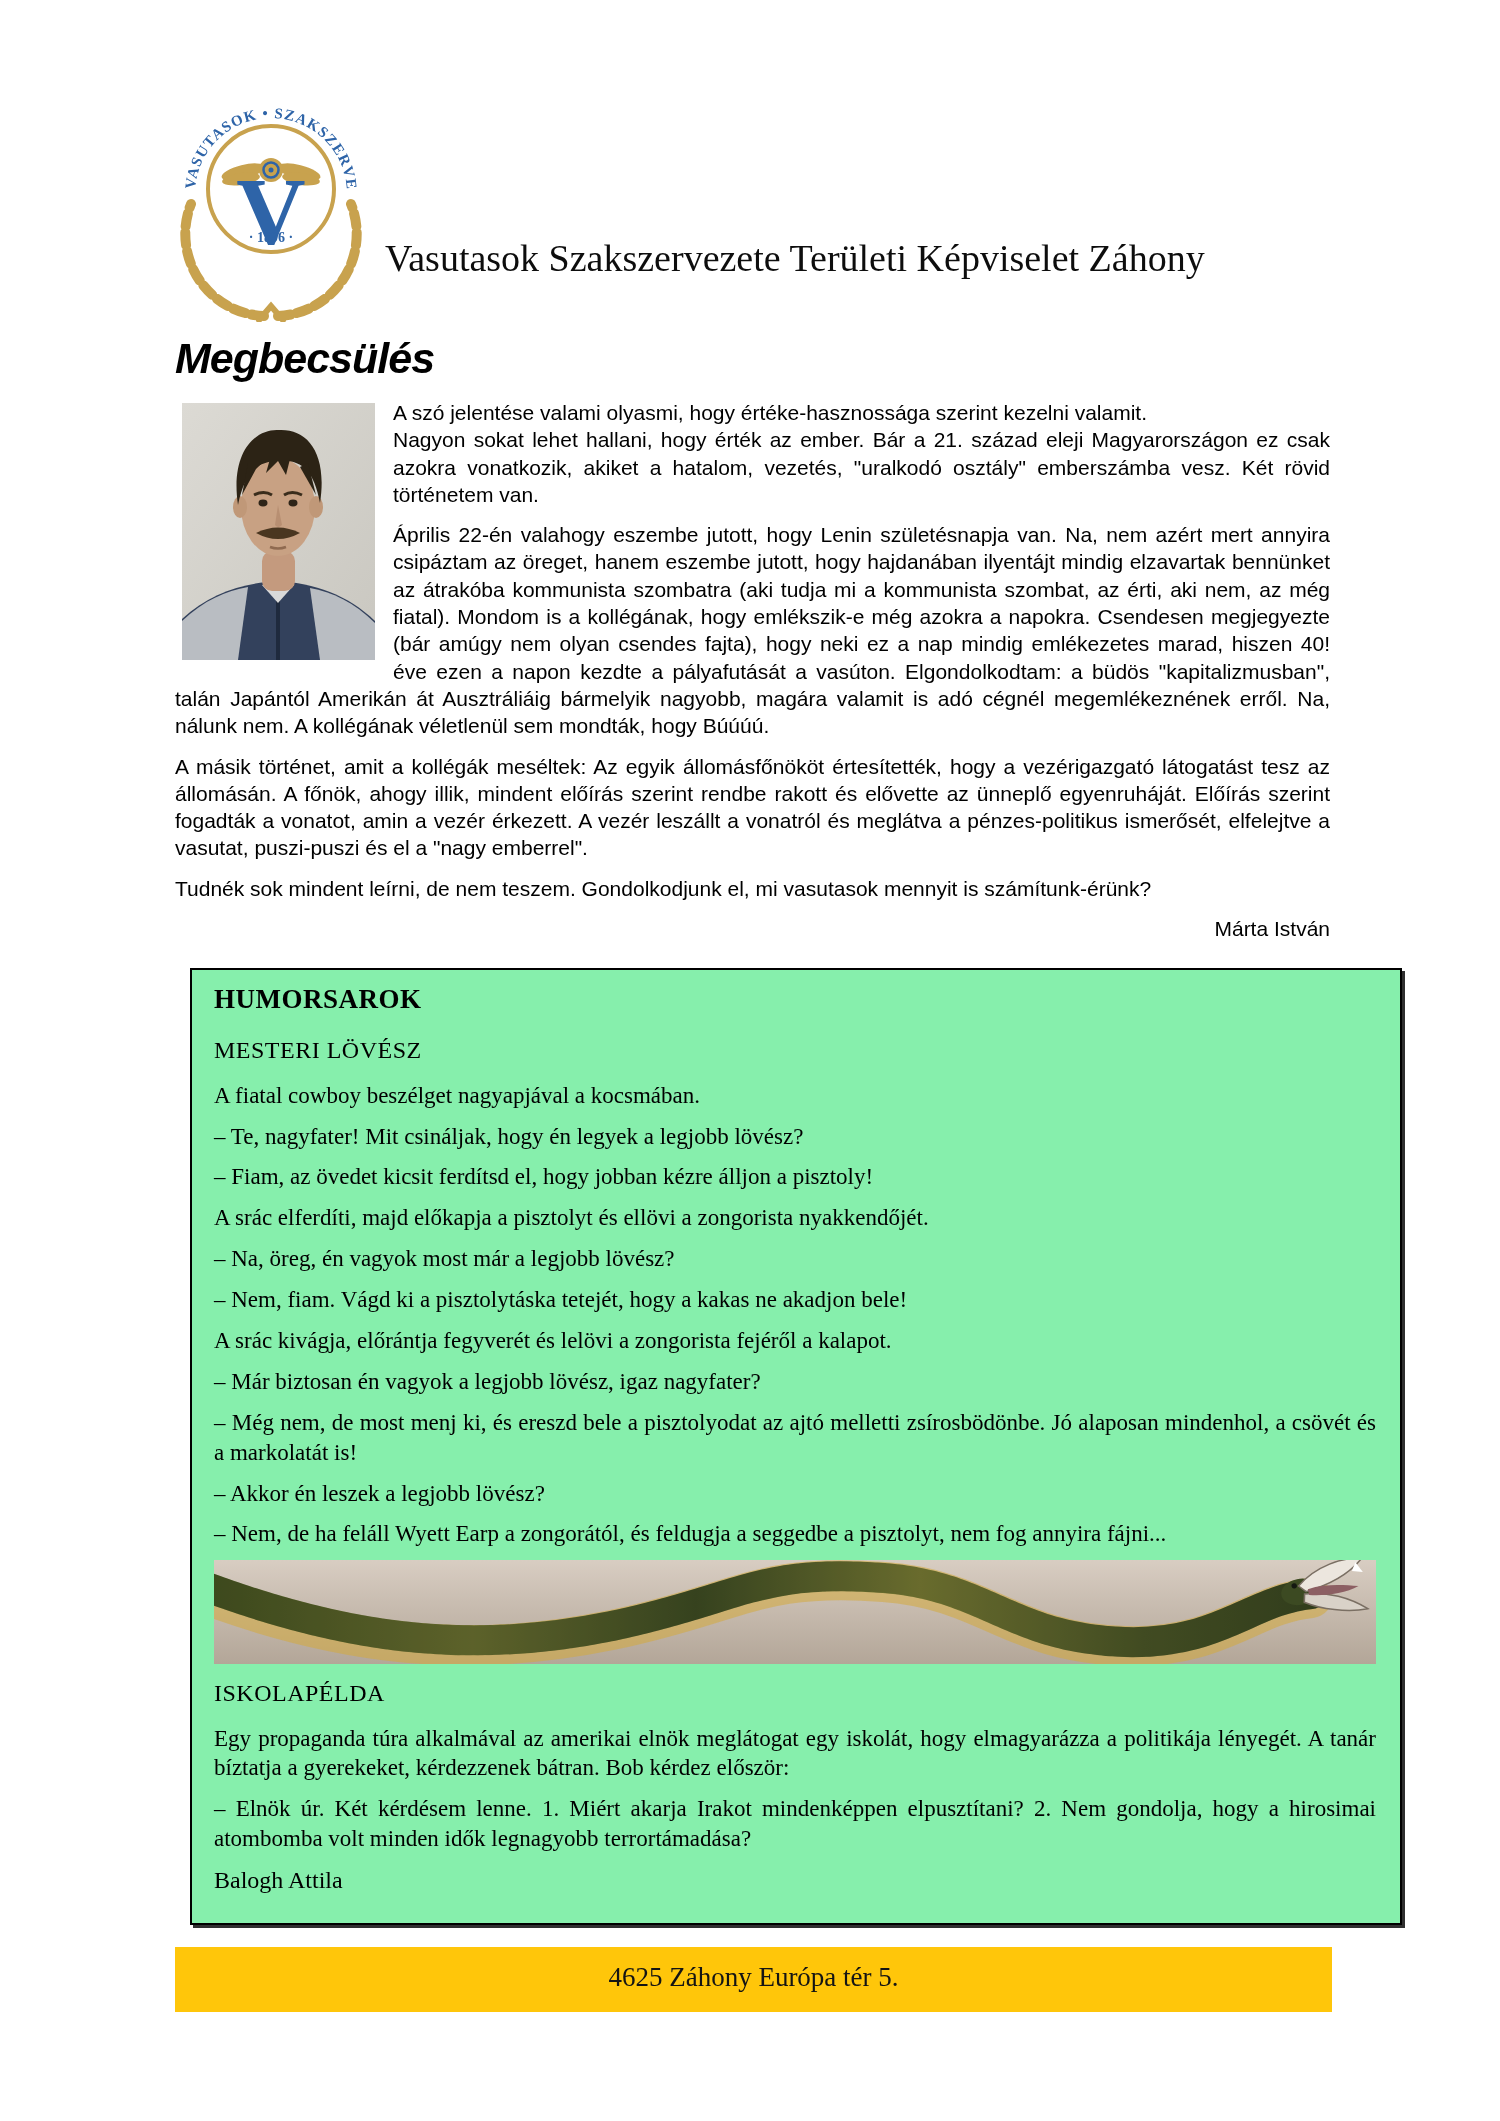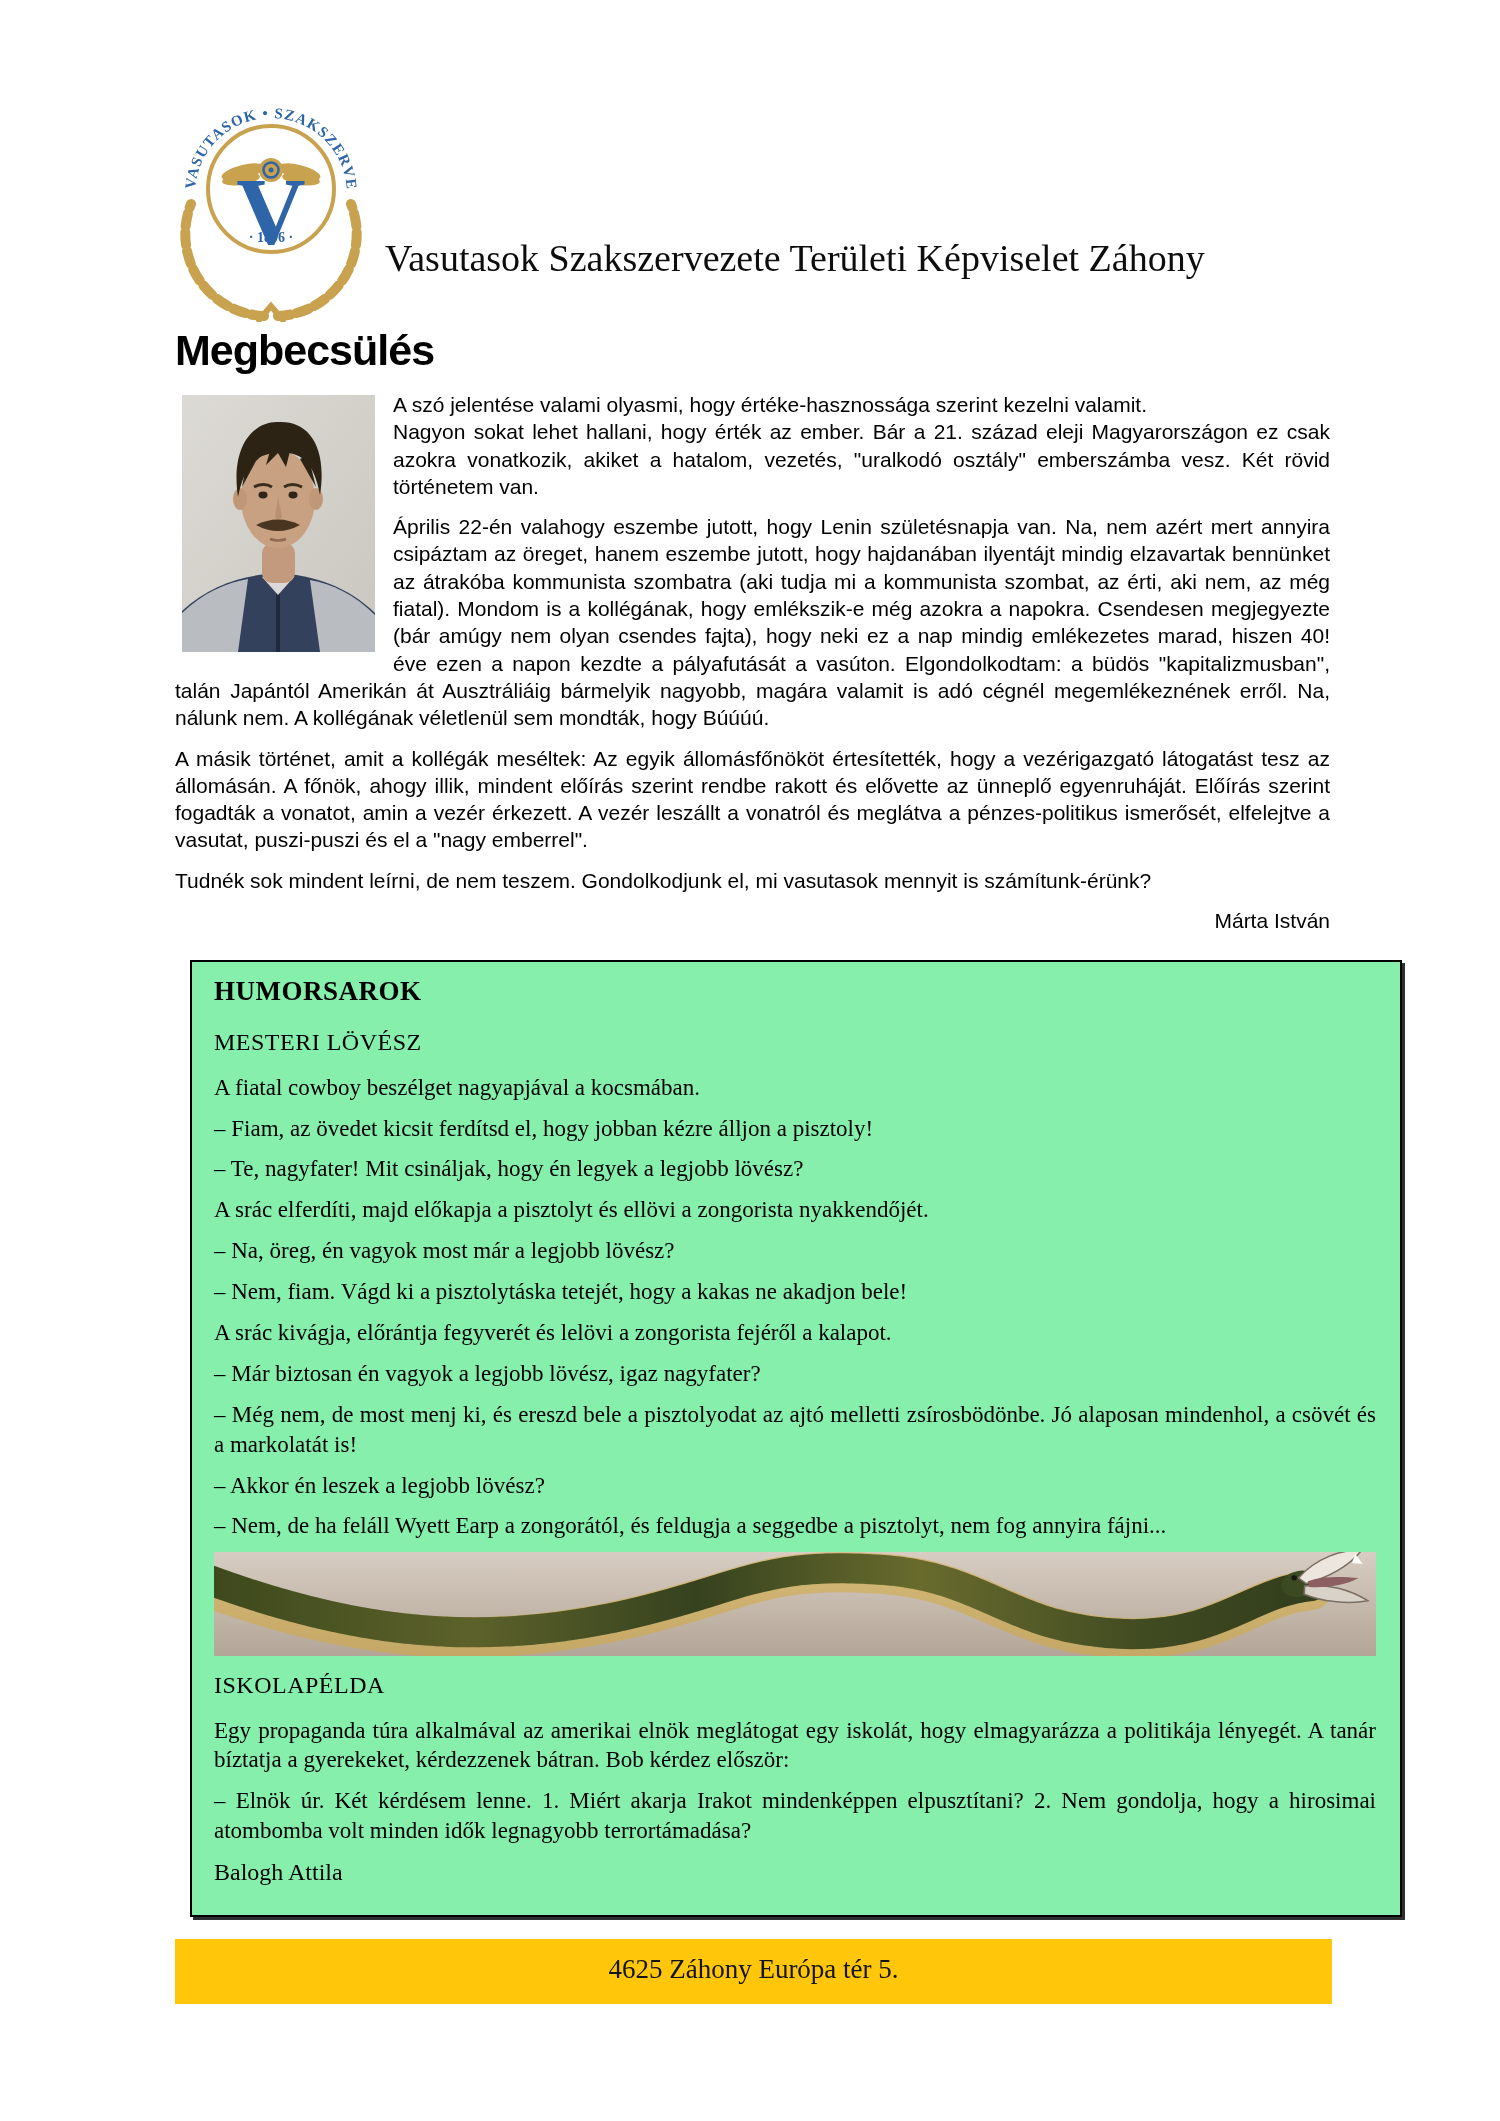--- a/index.html
+++ b/index.html
@@ -6,21 +6,21 @@
   .page{position:relative;width:1500px;height:2121px;background:#ffffff;overflow:hidden;
         font-family:"Liberation Sans",sans-serif;color:#000;}
 
   
   .header{position:relative;height:318px;}
   .logo{position:absolute;left:170px;top:86px;width:202px;height:236px;}
   .org-title{position:absolute;left:385px;top:236px;font-family:"Liberation Serif",serif;
              font-size:38px;color:#0d0d0d;white-space:nowrap;text-align:right;}
 
   
-  .article-title{margin:8px 0 16px 175px;font-size:43px;font-weight:700;letter-spacing:-1px;color:#000;}
+  .article-title{margin:16px 0 16px 175px;font-size:43px;font-weight:700;letter-spacing:-1px;color:#000;font-style:italic;}
   .article{margin:0 170px 0 175px;font-size:21px;line-height:1.3;text-align:justify;}
   .portrait{float:left;width:193px;height:257px;margin:4px 18px 6px 7px;display:block;}
   .article p{margin:0 0 13px 0;}
   .article p.intro-line{margin-bottom:0;text-align:left;}
   .sig{text-align:right;font-size:21px;margin:2px 0 0 0;}
 
   
   .humor-box{margin:26px 98px 0 190px;border:2px solid #000;box-shadow:3px 3px 0 #2f2f2f;
              padding:8px 24px 16px 22px;font-family:"Liberation Serif",serif;font-size:23px;
              line-height:1.3;background:#86efac;}
@@ -123,22 +123,22 @@
     <p>A másik történet, amit a kollégák meséltek: Az egyik állomásfőnököt értesítették, hogy a vezérigazgató látogatást tesz az állomásán. A főnök, ahogy illik, mindent előírás szerint rendbe rakott és elővette az ünneplő egyenruháját. Előírás szerint fogadták a vonatot, amin a vezér érkezett. A vezér leszállt a vonatról és meglátva a pénzes-politikus ismerősét, elfelejtve a vasutat, puszi-puszi és el a "nagy emberrel".</p>
     <p>Tudnék sok mindent leírni, de nem teszem. Gondolkodjunk el, mi vasutasok mennyit is számítunk-érünk?</p>
     <p class="sig">Márta István</p>
   </div>
 
   <section class="humor-box">
     <h2>HUMORSAROK</h2>
 
     <h3>MESTERI LÖVÉSZ</h3>
     <p>A fiatal cowboy beszélget nagyapjával a kocsmában.</p>
+    <p>– Te, nagyfater! Mit csináljak, hogy én legyek a legjobb lövész?</p>
     <p>– Fiam, az övedet kicsit ferdítsd el, hogy jobban kézre álljon a pisztoly!</p>
-    <p>– Te, nagyfater! Mit csináljak, hogy én legyek a legjobb lövész?</p>
     <p>A srác elferdíti, majd előkapja a pisztolyt és ellövi a zongorista nyakkendőjét.</p>
     <p>– Na, öreg, én vagyok most már a legjobb lövész?</p>
     <p>– Nem, fiam. Vágd ki a pisztolytáska tetejét, hogy a kakas ne akadjon bele!</p>
     <p>A srác kivágja, előrántja fegyverét és lelövi a zongorista fejéről a kalapot.</p>
     <p>– Már biztosan én vagyok a legjobb lövész, igaz nagyfater?</p>
     <p>– Még nem, de most menj ki, és ereszd bele a pisztolyodat az ajtó melletti zsírosbödönbe. Jó alaposan mindenhol, a csövét és a markolatát is!</p>
     <p>– Akkor én leszek a legjobb lövész?</p>
     <p>– Nem, de ha feláll Wyett Earp a zongorától, és feldugja a seggedbe a pisztolyt, nem fog annyira fájni...</p>
 
     <svg class="snake-img" viewBox="0 0 1110 104" preserveAspectRatio="none">

